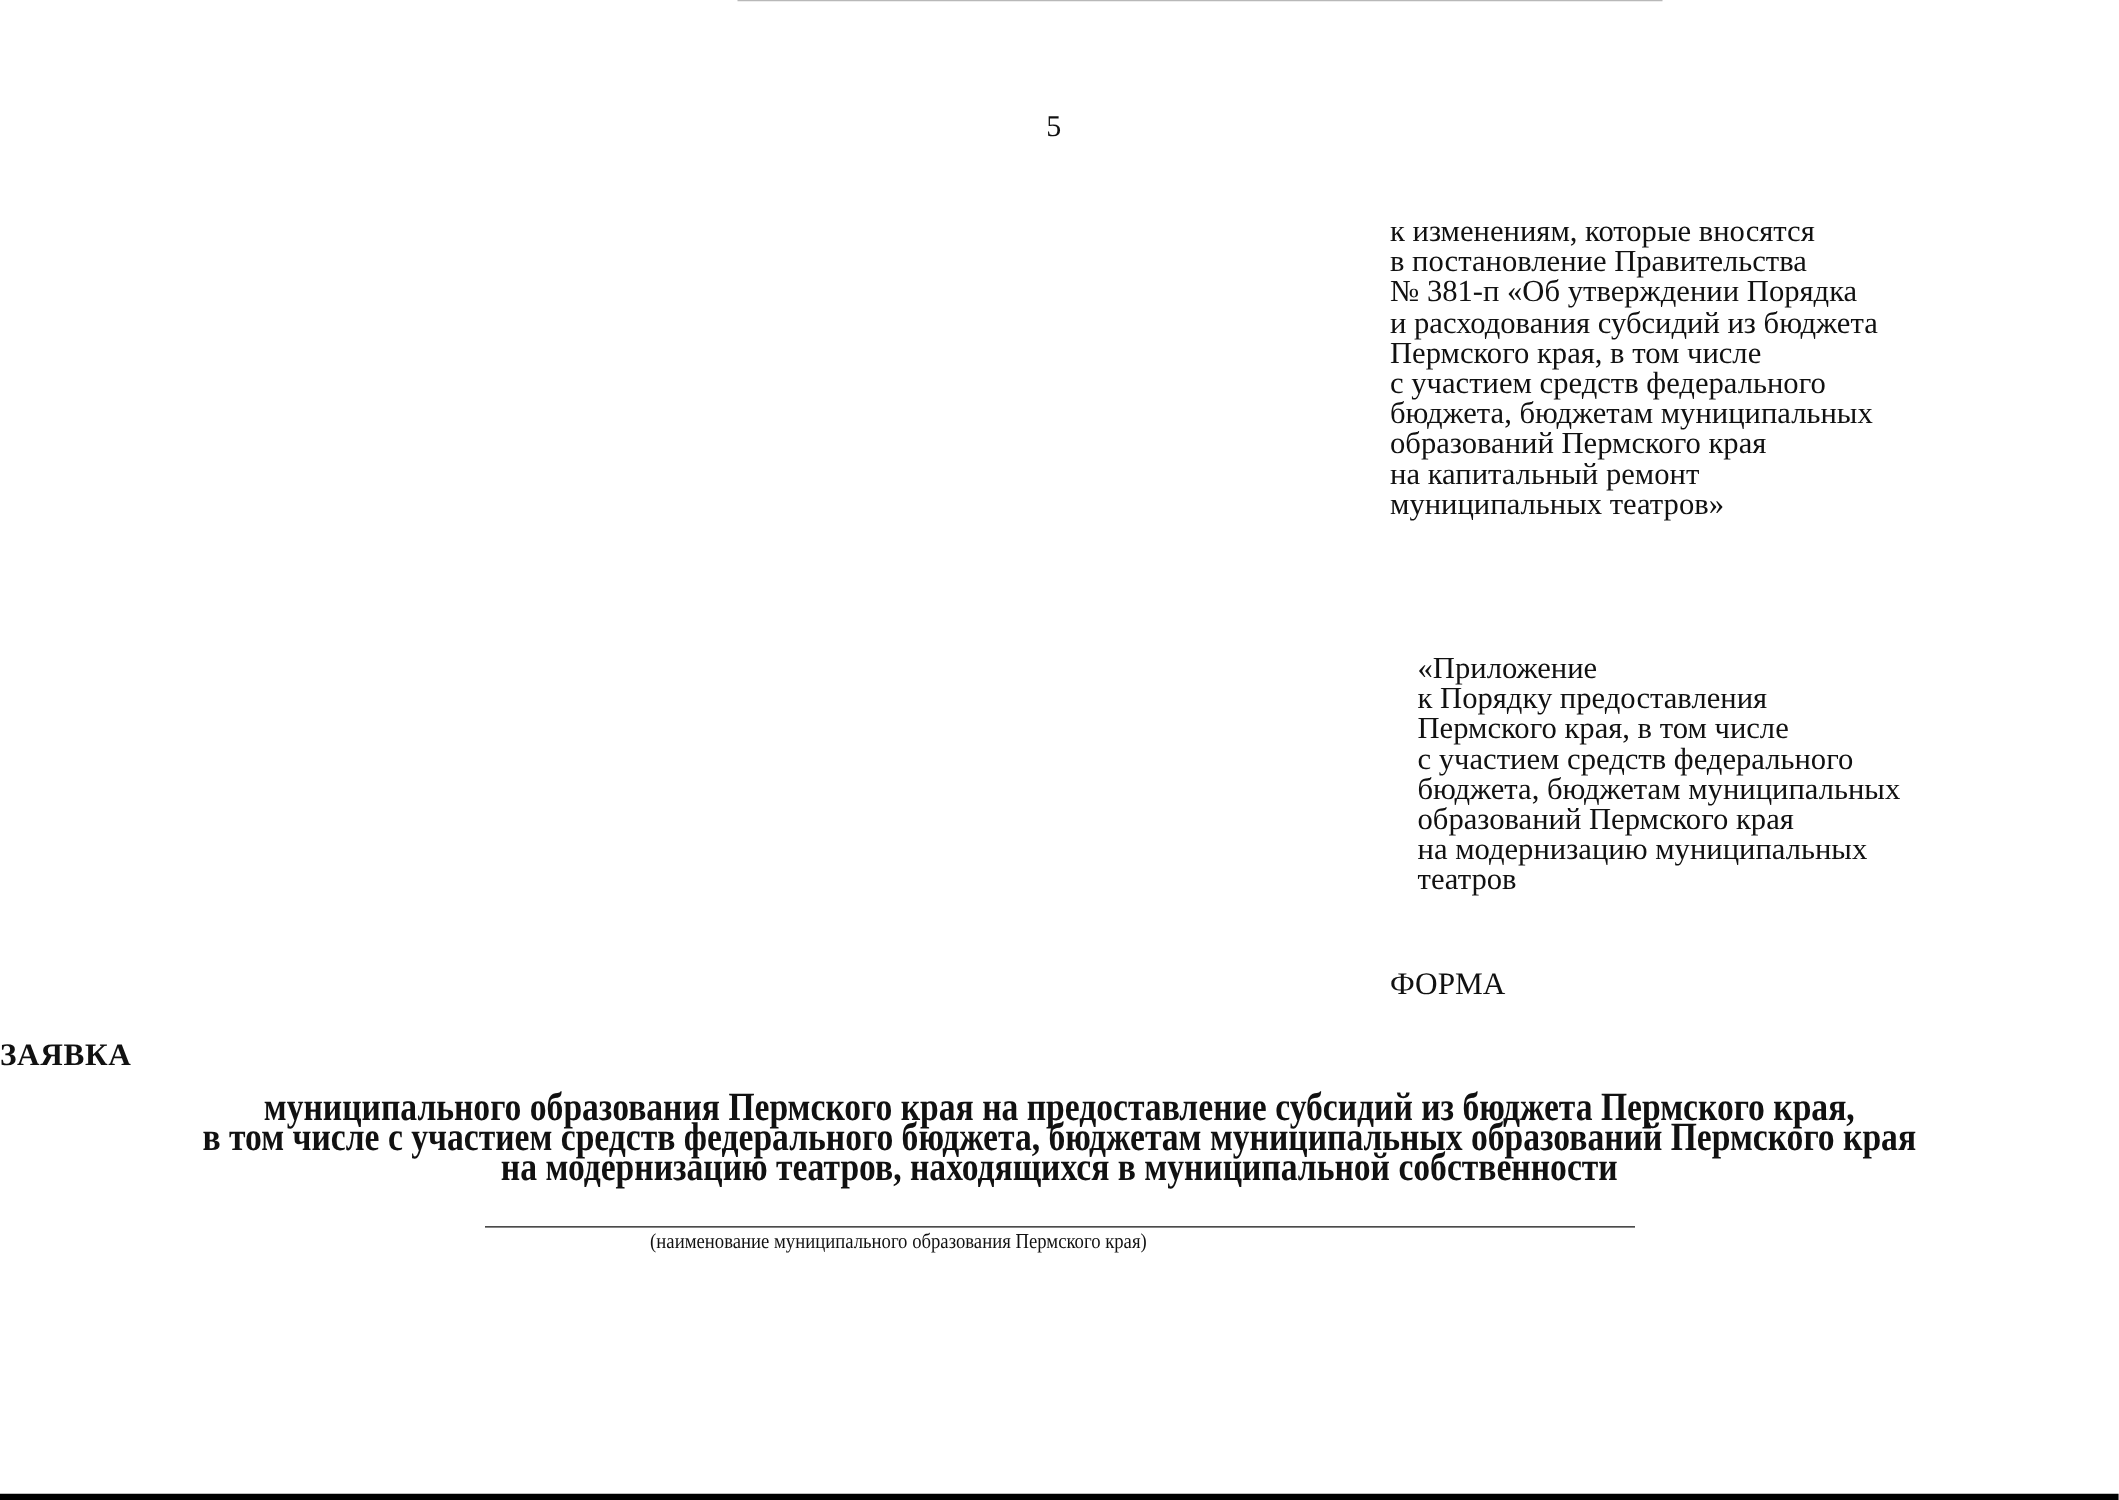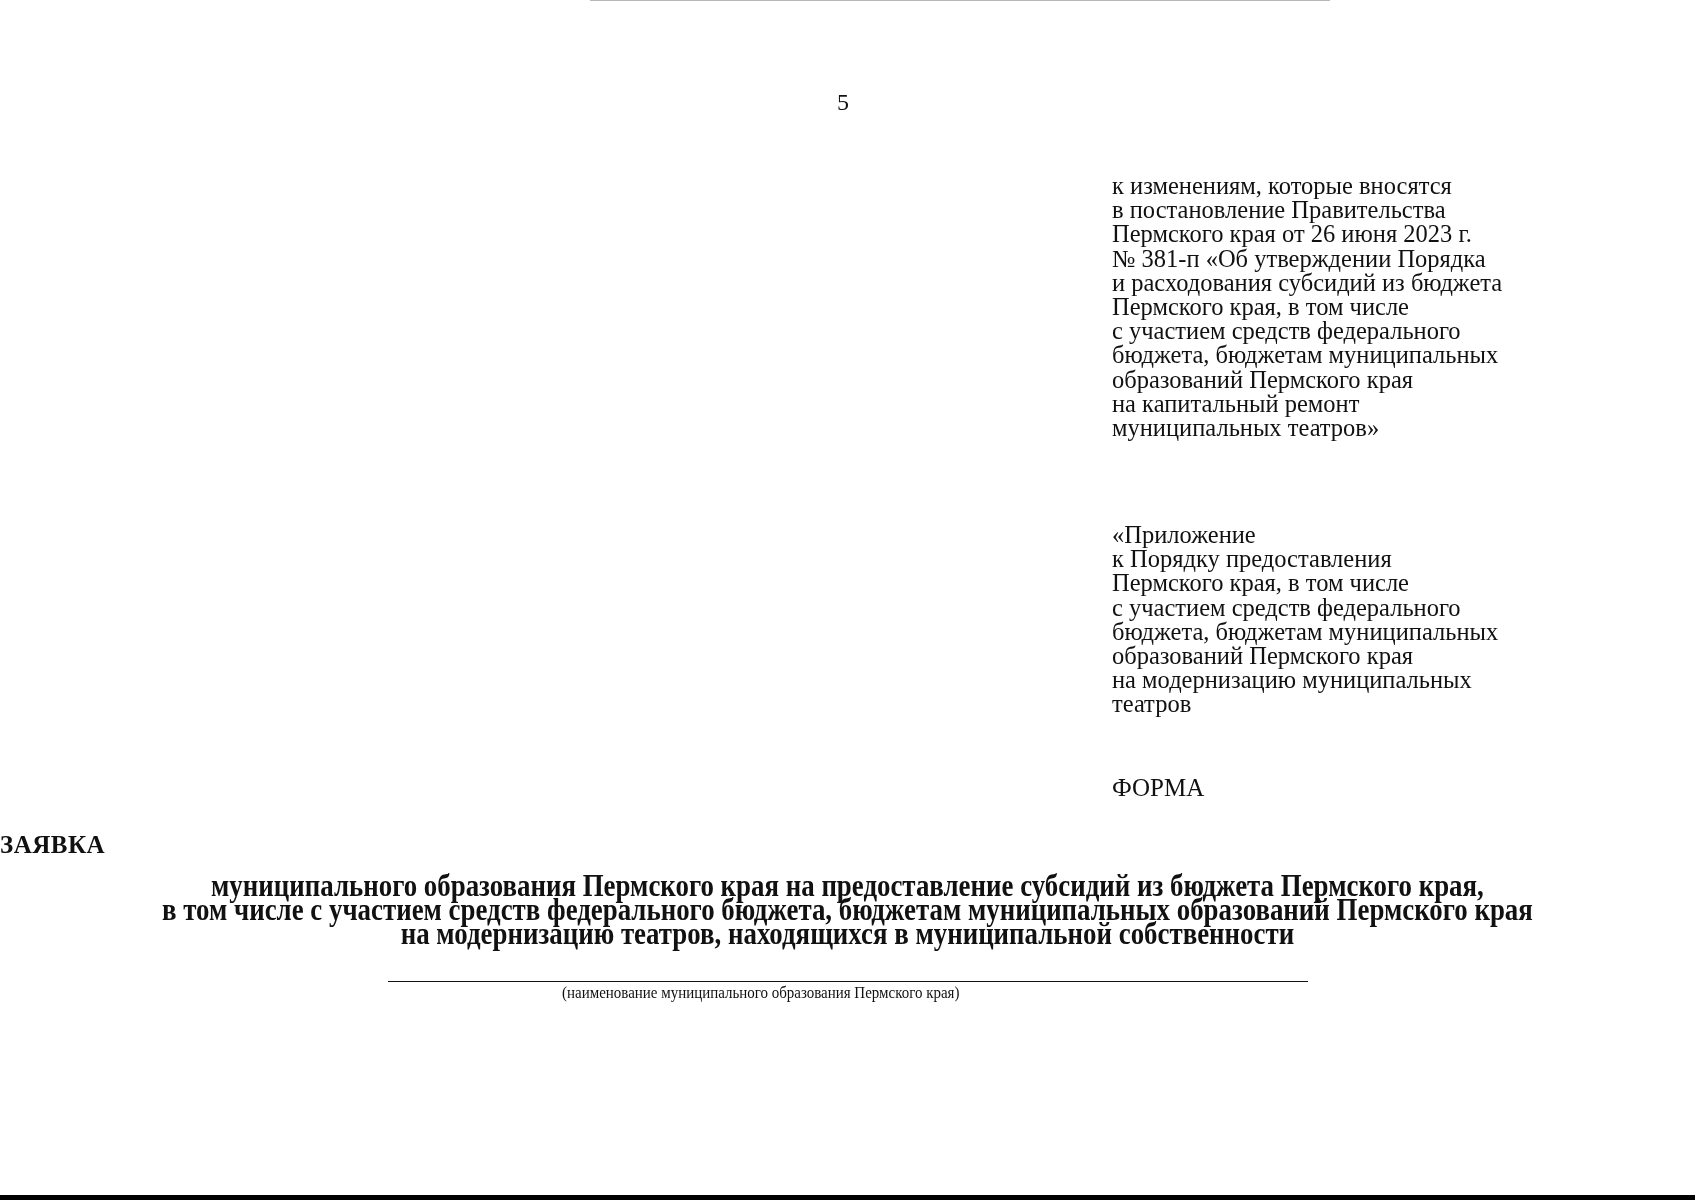--- a/index.html
+++ b/index.html
@@ -36,21 +36,21 @@
       position: absolute;
       left: 1112px;
       font-size: 24.5px;
       line-height: 24.2px;
       white-space: nowrap;
     }
     .annex-block div {
       height: 24.2px;
     }
     #annex-1 { top: 174px; }
-    #annex-2 { top: 523px; }
+    #annex-2 { top: 523px; margin-left: 22px; }
     .form-label {
       position: absolute;
       top: 774px;
       left: 1112px;
       font-size: 25px;
       line-height: 28px;
     }
     .title {
       position: absolute;
       top: 831px;
@@ -87,21 +87,20 @@
       border-top: 1.5px solid #111111;
     }
     .name-caption {
       position: absolute;
       top: 983px;
       left: 0;
       width: 1438px;
       text-align: center;
       font-size: 17px;
       line-height: 20px;
-      margin-left: 42px;
     }
     .name-caption span {
       display: inline-block;
       transform: scaleX(0.88);
     }
     .bottom-scan-edge {
       position: absolute;
       bottom: 0;
       left: 0;
       width: 1695px;
@@ -112,21 +111,20 @@
 </head>
 <body>
 
 <div class="top-scan-edge"></div>
 
 <div class="page-number">5</div>
 
 <div class="annex-block" id="annex-1">
   <div>к изменениям, которые вносятся</div>
   <div>в постановление Правительства</div>
-  <div>Пермского края от 26 июня 2023 г.</div>
   <div>№ 381-п «Об утверждении Порядка</div>
   <div>и расходования субсидий из бюджета</div>
   <div>Пермского края, в том числе</div>
   <div>с участием средств федерального</div>
   <div>бюджета, бюджетам муниципальных</div>
   <div>образований Пермского края</div>
   <div>на капитальный ремонт</div>
   <div>муниципальных театров»</div>
 </div>
 

